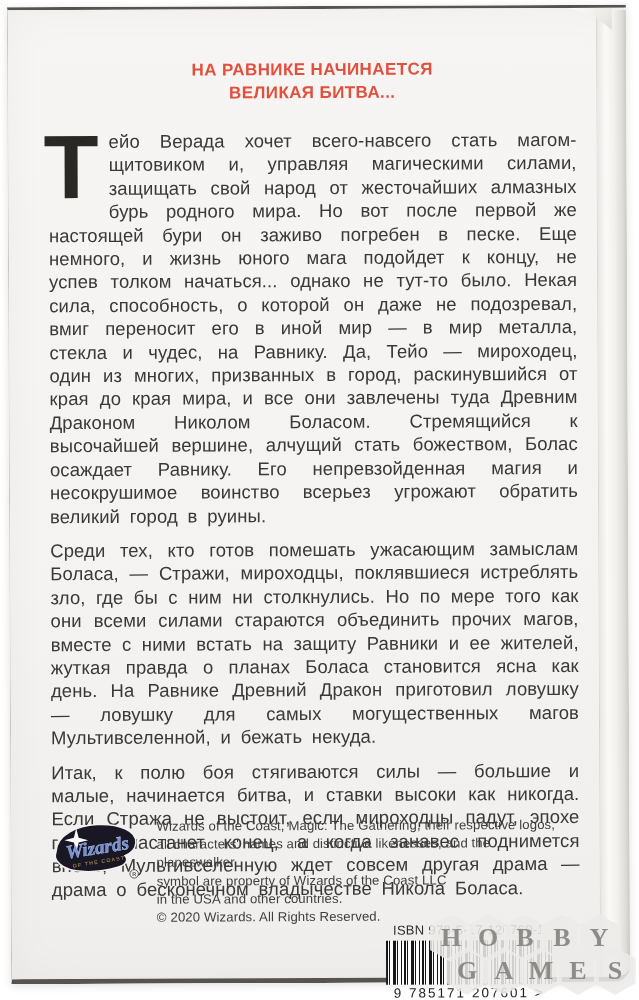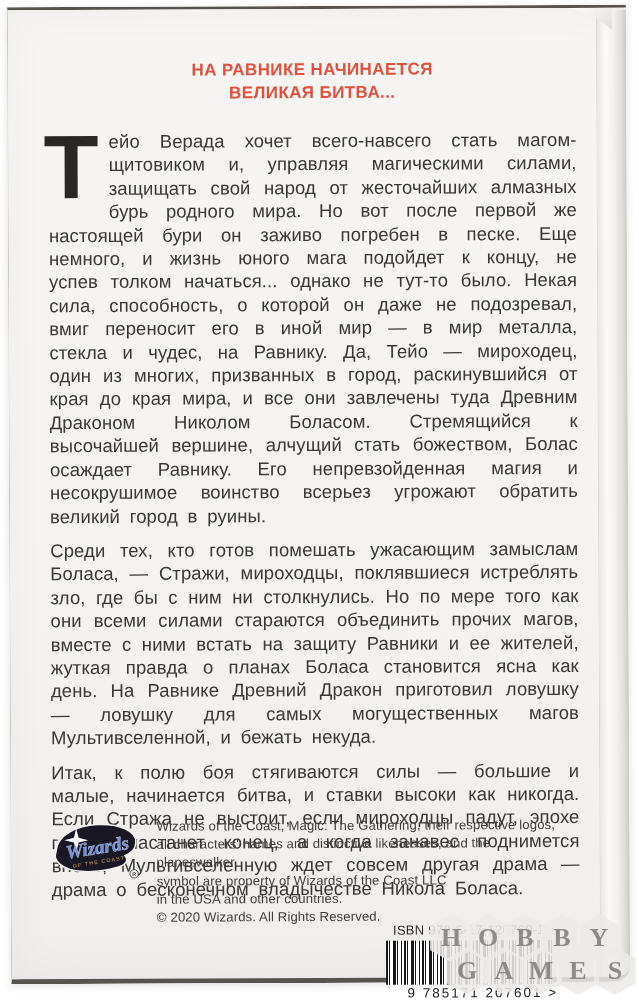--- a/index.html
+++ b/index.html
@@ -98,21 +98,20 @@
       #161616 7px,#161616 10px,
       #fdfdfd 10px,#fdfdfd 11px,
       #161616 11px,#161616 12px,
       #fdfdfd 12px,#fdfdfd 15px,
       #161616 15px,#161616 16px,
       #fdfdfd 16px,#fdfdfd 18px);
   }
   .barcode-digits {
     font-size:13.5px; color:#1d1d1d; letter-spacing:2px; margin-top:1px;
     font-family:"Liberation Sans", sans-serif;
-    text-align:right;
   }
 
   
   .hex {
     position:absolute;
     width:42px; height:48px;
     clip-path:polygon(50% 0, 100% 25%, 100% 75%, 50% 100%, 0 75%, 0 25%);
     background:rgba(251,250,248,0.78);
     filter:drop-shadow(0 0 1px rgba(110,110,110,0.55));
     display:flex; align-items:center; justify-content:center;

